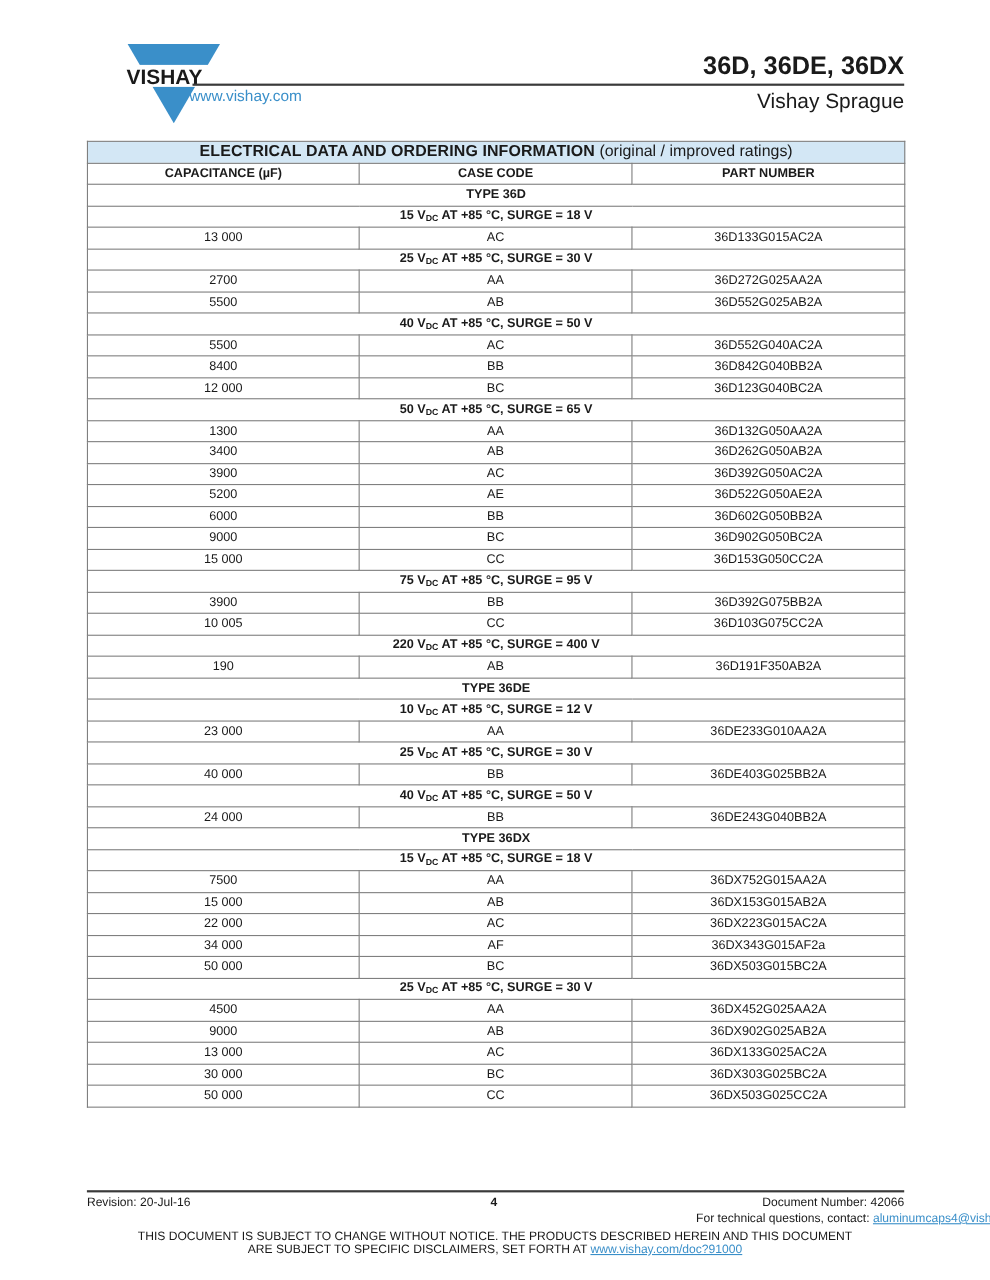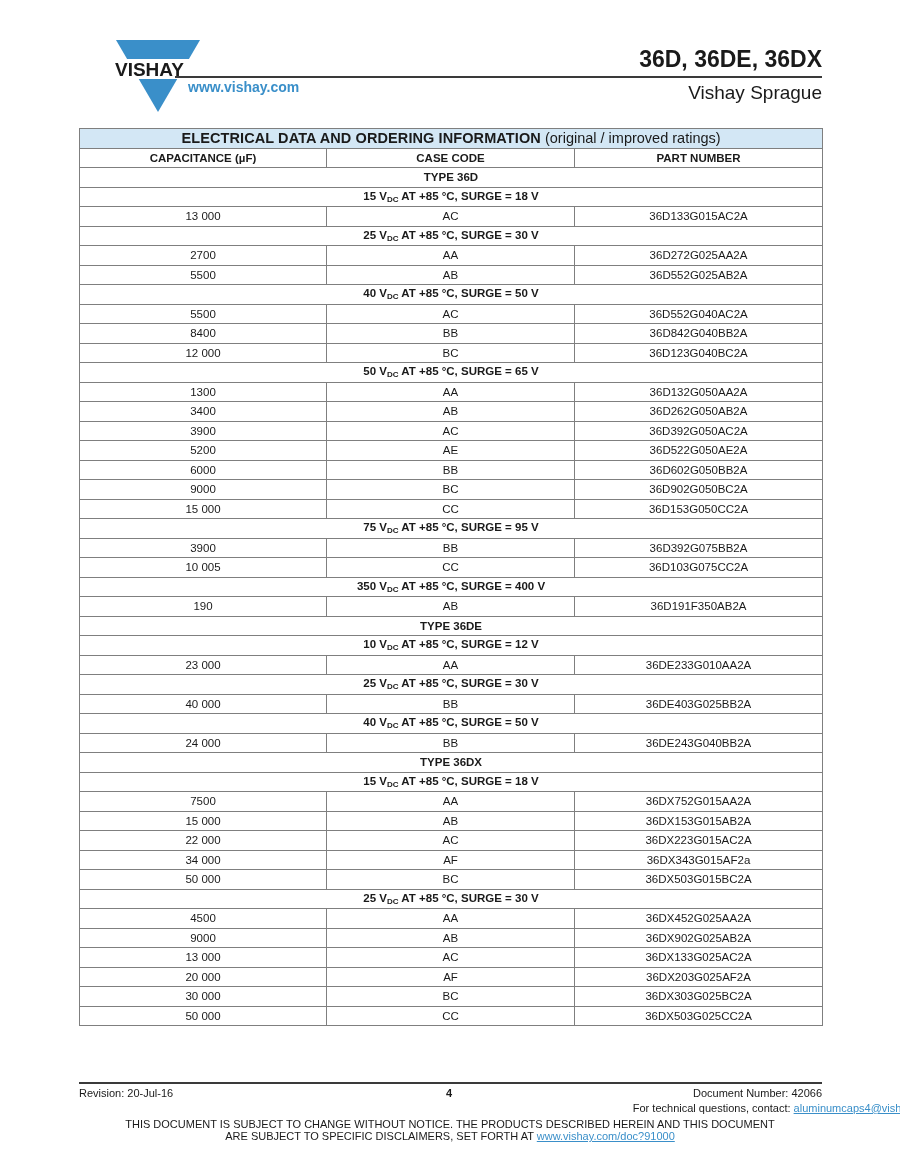--- a/index.html
+++ b/index.html
@@ -1,20 +1,20 @@
 <!DOCTYPE html>
 <html><head>
 <meta charset="utf-8">
 <style>
   html, body { margin: 0; padding: 0; background: #ffffff; }
   body { width: 900px; height: 1164px; position: relative; font-family: "Liberation Sans", sans-serif; color: #1a1a1a; overflow: hidden; }
   .logo { position: absolute; left: 78px; top: 40px; width: 88px; height: 72px; margin-left: 36px; }
   .logo svg { display: block; }
   .top-rule { position: absolute; left: 175px; top: 76px; width: 647px; height: 2px; background: #3a3a3a; }
-  .site-url { position: absolute; left: 188px; top: 79px; font-size: 14px; color: #3a8fc9; font-weight: bold; }
+  .site-url { position: absolute; left: 172px; top: 79px; font-size: 14px; color: #3a8fc9; }
   .doc-title { position: absolute; right: 78px; top: 46px; font-size: 23px; font-weight: bold; color: #1a1a1a; }
   .doc-subtitle { position: absolute; right: 78px; top: 82px; font-size: 19px; color: #1a1a1a; }
 
   table.main { position: absolute; left: 79px; top: 128px; width: 743px; border-collapse: collapse; table-layout: fixed; font-size: 11.5px; }
   table.main td, table.main th { border: 1px solid #7f7f7f; height: 18.5px; padding: 0; text-align: center; vertical-align: middle; }
   table.main col.c1 { width: 247px; }
   table.main col.c2 { width: 248px; }
   table.main col.c3 { width: 248px; }
   .title-row td { background: #d3e7f5; text-align: left; padding-left: 10px; height: 22px; font-size: 14.5px; margin-left: 40px; }
   .title-row .bold { font-weight: bold; letter-spacing: 0.1px; }
@@ -152,21 +152,21 @@
         <td>3900</td>
         <td>BB</td>
         <td>36D392G075BB2A</td>
       </tr>
       <tr>
         <td>10 005</td>
         <td>CC</td>
         <td>36D103G075CC2A</td>
       </tr>
       <tr class="volt-row">
-        <td colspan="3"><span>350</span><span> </span><span>V</span><sub>DC</sub><span> AT +85 °C, SURGE = 400 V</span></td>
+        <td colspan="3"><span>220</span><span> </span><span>V</span><sub>DC</sub><span> AT +85 °C, SURGE = 400 V</span></td>
       </tr>
       <tr>
         <td>190</td>
         <td>AB</td>
         <td>36D191F350AB2A</td>
       </tr>
       <tr class="type-row">
         <td colspan="3">TYPE 36DE</td>
       </tr>
       <tr class="volt-row">
@@ -234,25 +234,20 @@
       </tr>
       <tr>
         <td>9000</td>
         <td>AB</td>
         <td>36DX902G025AB2A</td>
       </tr>
       <tr>
         <td>13 000</td>
         <td>AC</td>
         <td>36DX133G025AC2A</td>
-      </tr>
-      <tr>
-        <td>20 000</td>
-        <td>AF</td>
-        <td>36DX203G025AF2A</td>
       </tr>
       <tr>
         <td>30 000</td>
         <td>BC</td>
         <td>36DX303G025BC2A</td>
       </tr>
       <tr>
         <td>50 000</td>
         <td>CC</td>
         <td>36DX503G025CC2A</td>

